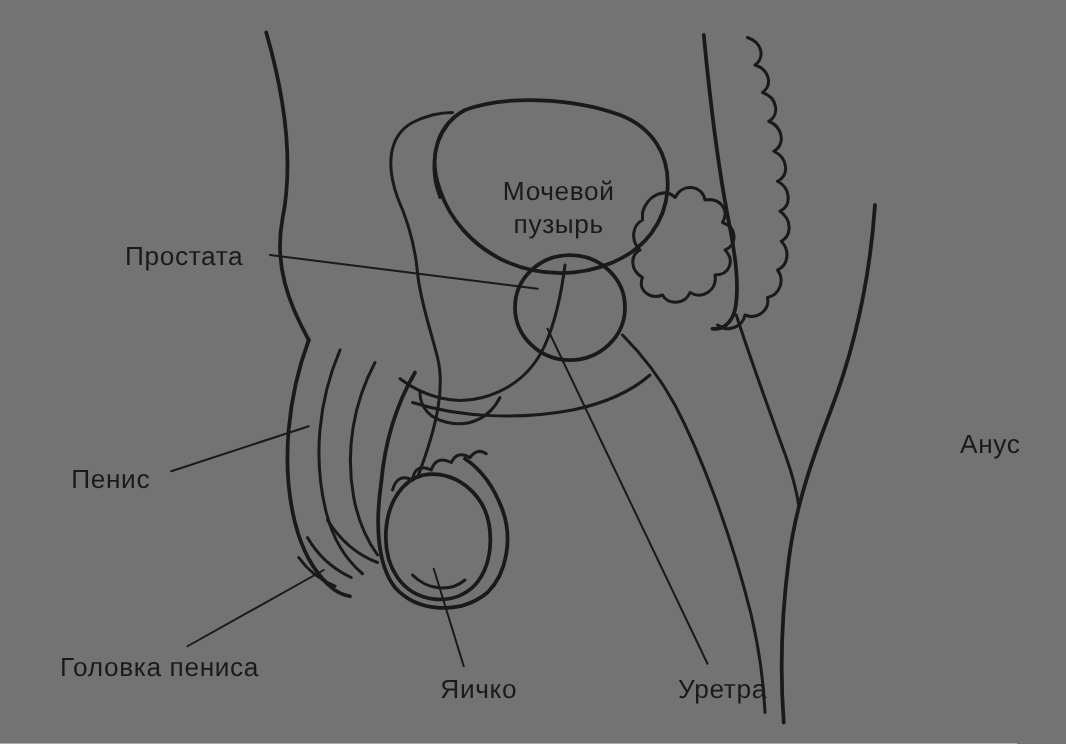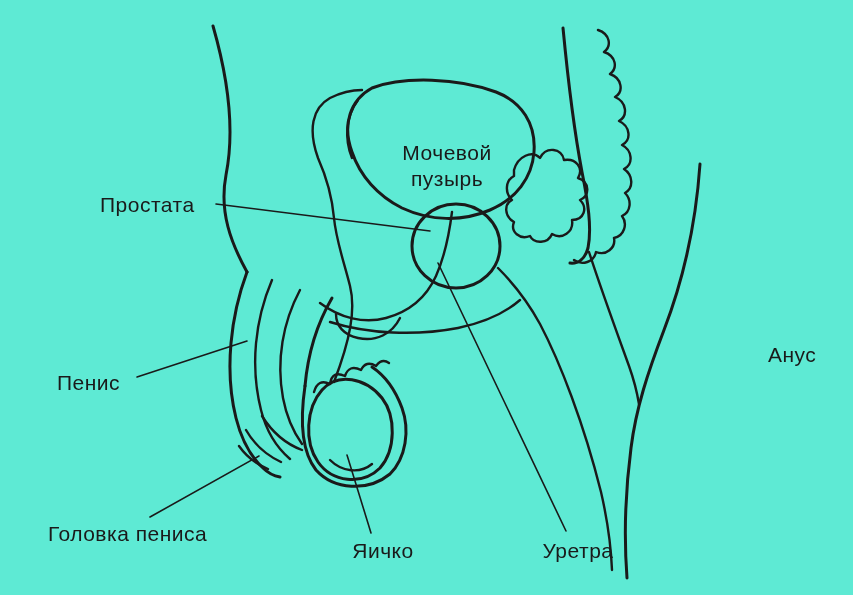--- a/index.html
+++ b/index.html
@@ -5,21 +5,21 @@
   html, body {
     margin: 0;
     padding: 0;
     background: #ffffff;
     font-family: "Liberation Sans", "DejaVu Sans", sans-serif;
   }
   .stage {
     position: relative;
     width: 853px;
     height: 595px;
-    background: #5eead4;
+    background: #737373;
     overflow: hidden;
   }
   svg { display: block; }
   .outline {
     fill: none;
     stroke: #1a1a1a;
     stroke-width: 3;
     stroke-linecap: round;
     stroke-linejoin: round;
   }

